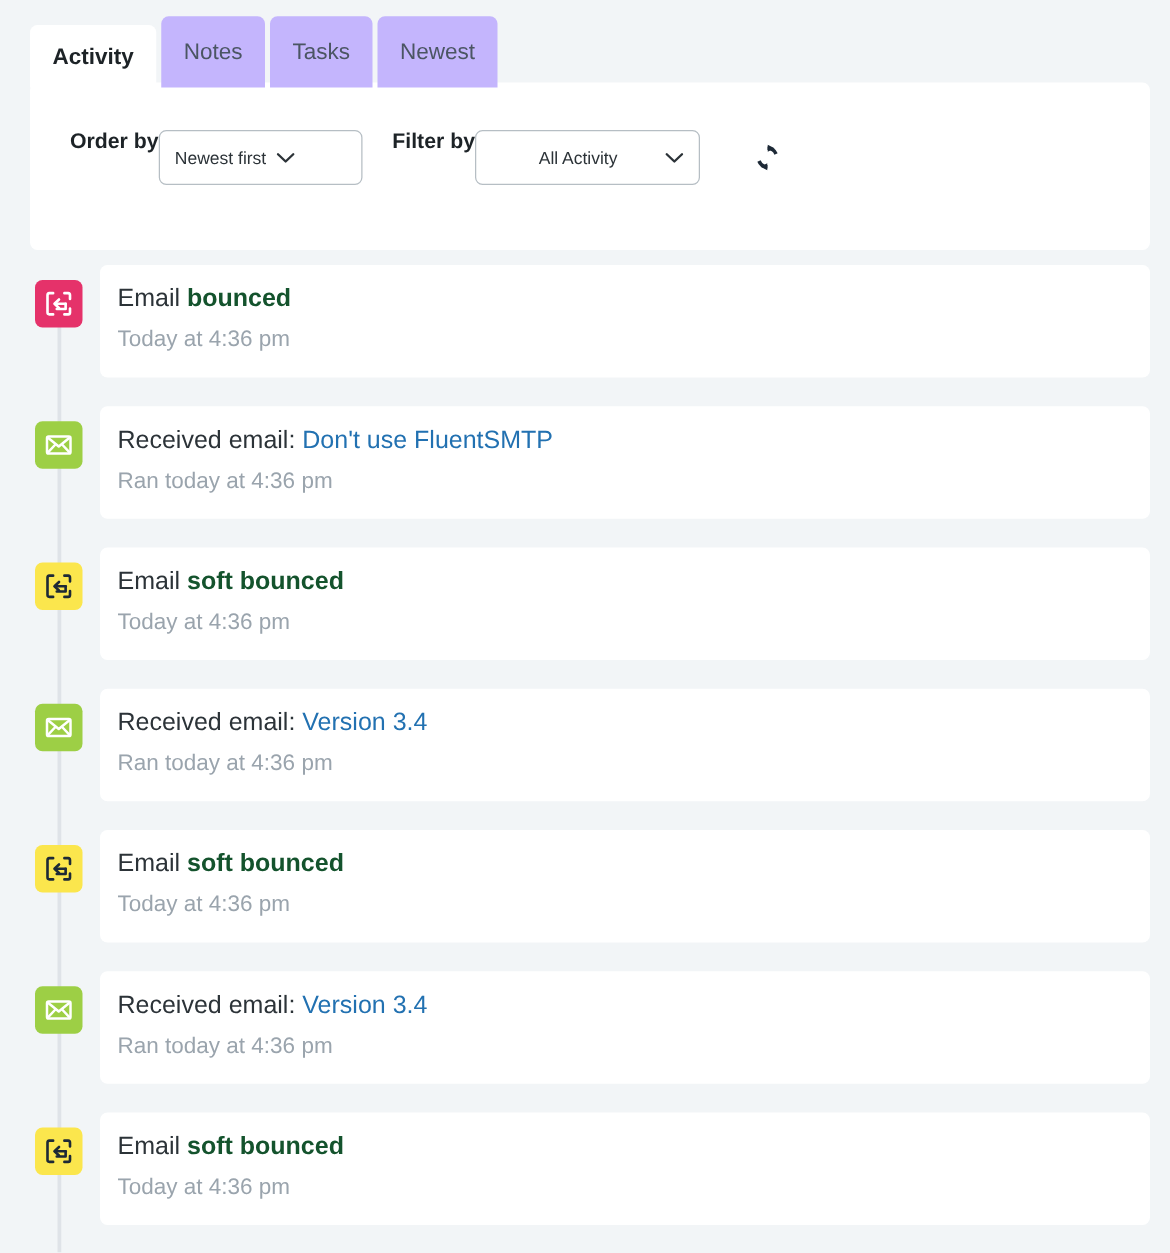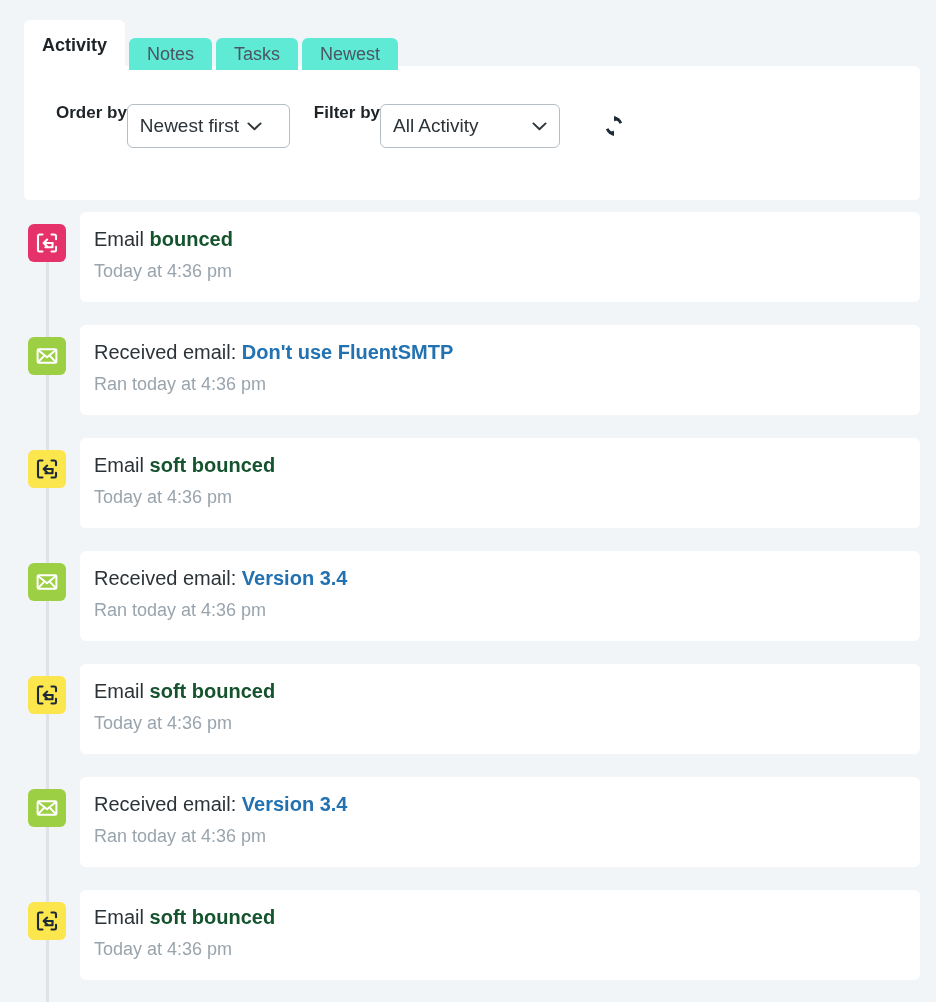--- a/index.html
+++ b/index.html
@@ -42,28 +42,28 @@
     left: 24px;
     top: 20px;
     height: 50px;
     display: flex;
     align-items: flex-end;
     gap: 4px;
     z-index: 5;
   }
 
   .tab {
-    height: 32px;
+    height: 57px;
     padding: 0 18px;
     display: flex;
     align-items: center;
     justify-content: center;
     border-radius: 6px 6px 0 0;
     font-size: 18px;
-    background: #5eead4;
+    background: #c4b5fd;
     color: #4b5563;
     white-space: nowrap;
     cursor: pointer;
     user-select: none;
   }
 
   .tab.active {
     background: #ffffff;
     color: #1d2327;
     font-weight: bold;
@@ -103,23 +103,24 @@
     display: flex;
     align-items: center;
     padding: 0 12px;
     cursor: pointer;
   }
 
   .select-box.order { width: 163px; }
   .select-box.filter { width: 180px; }
 
   .select-value {
-    font-size: 19px;
+    font-size: 14px;
     color: #2c3338;
     white-space: nowrap;
+    text-align: center;
   }
 
   .select-box.order .select-value { margin-right: 8px; }
   .select-box.filter .select-value { flex: 1; }
 
   .chev {
     display: block;
     width: 15px;
     height: 9px;
     flex: none;
@@ -189,21 +190,21 @@
     font-size: 20px;
     color: #2c3338;
     line-height: 1.3;
     white-space: nowrap;
   }
 
   .item-title b { font-weight: bold; color: #14532d; }
 
   .item-title .lnk {
     color: #2271b1;
-    font-weight: bold;
+    font-weight: normal;
     text-decoration: none;
     cursor: pointer;
   }
 
   .item-sub {
     font-size: 18px;
     color: #9aa4ad;
     margin-top: 9px;
     line-height: 1.2;
     white-space: nowrap;

